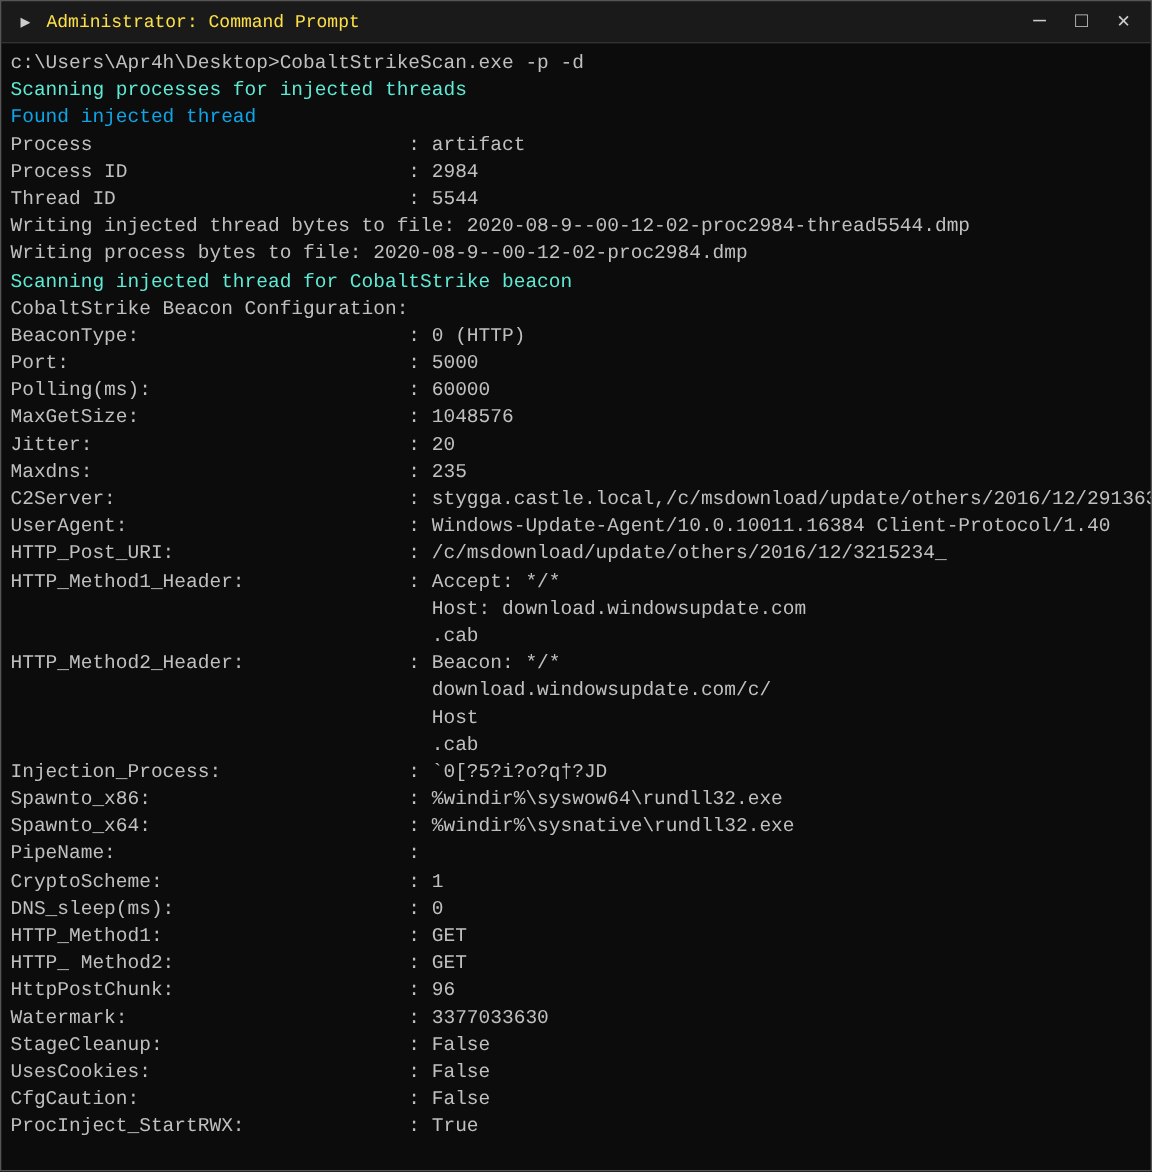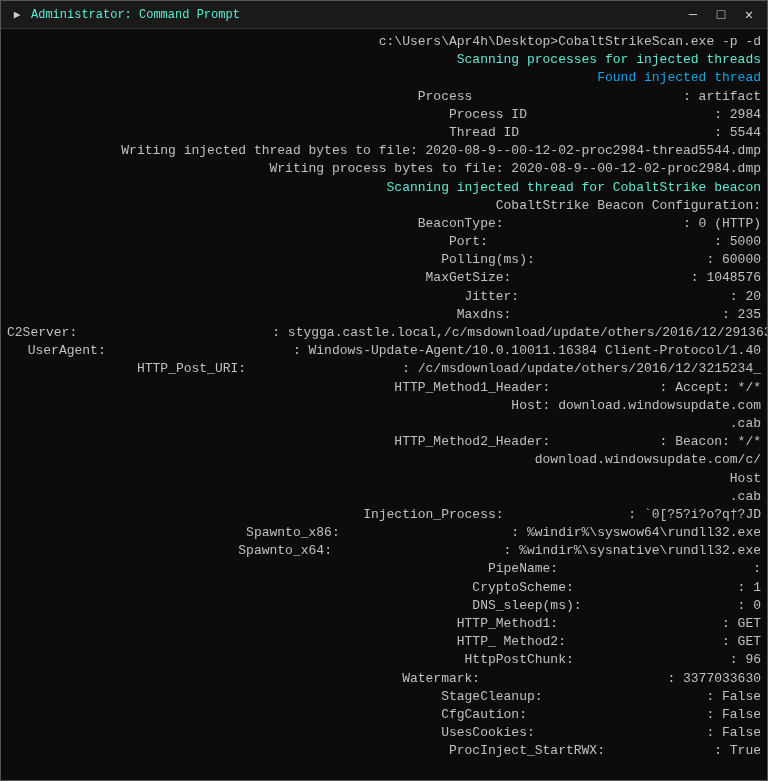--- a/index.html
+++ b/index.html
@@ -37,21 +37,21 @@
     .title-bar-icon {
       width: 16px;
       height: 16px;
       display: flex;
       align-items: center;
       justify-content: center;
       font-size: 11px;
     }
     .title-bar-title {
       font-size: 12px;
-      color: #5eead4;
+      color: #fde047;
     }
     .title-bar-controls {
       display: flex;
       gap: 8px;
       align-items: center;
     }
     .title-btn {
       width: 20px;
       height: 20px;
       display: flex;
@@ -62,21 +62,20 @@
       color: #ccc;
     }
     .terminal {
       background: #0c0c0c;
       color: #c0c0c0;
       flex: 1;
       padding: 4px 6px;
       overflow: hidden;
       line-height: 1.4;
       font-size: 13px;
-      text-align: right;
     }
     .line {
       white-space: pre;
     }
     .red { color: #0ea5e9; }
     .white { color: #5eead4; }
     .normal { color: #c0c0c0; }
   </style>
 </head>
 <body>
@@ -128,17 +127,17 @@
       <div class="line normal">Spawnto_x86:                      : %windir%\syswow64\rundll32.exe</div>
       <div class="line normal">Spawnto_x64:                      : %windir%\sysnative\rundll32.exe</div>
       <div class="line normal">PipeName:                         :</div>
       <div class="line normal">CryptoScheme:                     : 1</div>
       <div class="line normal">DNS_sleep(ms):                    : 0</div>
       <div class="line normal">HTTP_Method1:                     : GET</div>
       <div class="line normal">HTTP_ Method2:                    : GET</div>
       <div class="line normal">HttpPostChunk:                    : 96</div>
       <div class="line normal">Watermark:                        : 3377033630</div>
       <div class="line normal">StageCleanup:                     : False</div>
+      <div class="line normal">UsesCookies:                      : False</div>
       <div class="line normal">CfgCaution:                       : False</div>
-      <div class="line normal">UsesCookies:                      : False</div>
       <div class="line normal">ProcInject_StartRWX:              : True</div>
     </div>
 </div>
 
 </body></html>

